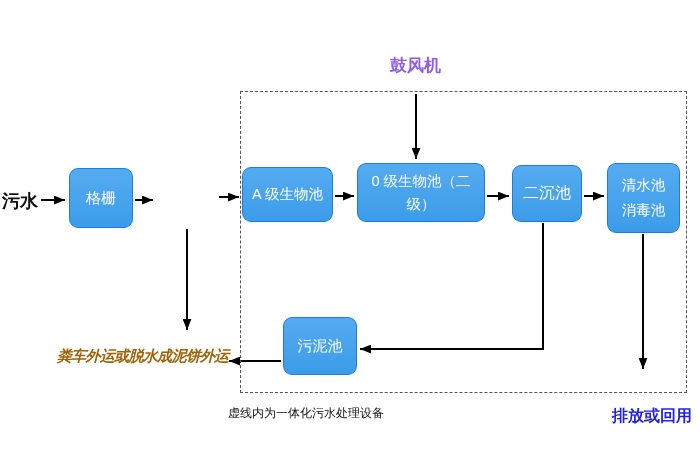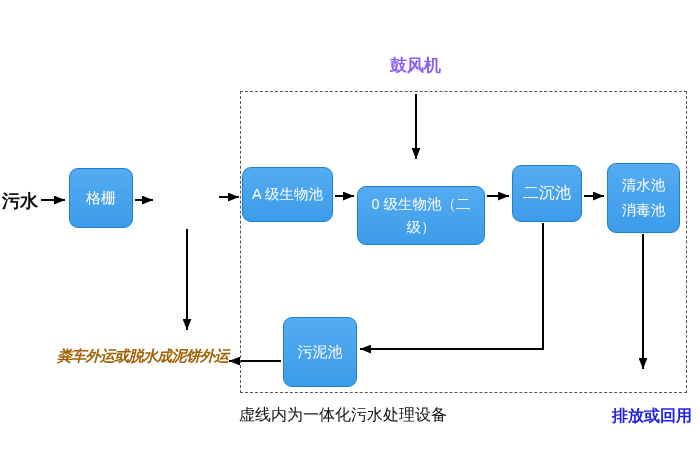--- a/index.html
+++ b/index.html
@@ -15,30 +15,30 @@
   .node{
     position:absolute;display:flex;flex-direction:column;align-items:center;justify-content:center;
     background:linear-gradient(#55abf1,#3c9ce9);
     border:1.5px solid #1d7fd4;border-radius:9px;
     color:#ffffff;font-size:14.5px;text-align:center;line-height:1.55;
     box-sizing:border-box;
   }
   .node-grid{left:69px;top:168px;width:64px;height:60px;font-size:15px;}
   .node-regulating{left:156px;top:168px;width:61px;height:59px;}
   .node-a-bio{left:242px;top:167px;width:91px;height:55px;}
-  .node-o-bio{left:357px;top:163px;width:128px;height:59px;margin-top:23px;}
+  .node-o-bio{left:357px;top:163px;width:128px;height:59px;}
   .node-secondary-sed{left:512px;top:165px;width:70px;height:57px;font-size:16px;}
   .node-clear-water{left:607px;top:163px;width:73px;height:70px;font-size:14.5px;line-height:1.75;}
-  .node-sludge{left:283px;top:317px;width:74px;height:70px;font-size:15px;}
+  .node-sludge{left:283px;top:317px;width:74px;height:58px;font-size:15px;}
   .lbl{position:absolute;white-space:nowrap;}
   .lbl-sewage{left:2px;top:189px;font-size:18px;font-weight:bold;color:#111;}
   .lbl-blower{left:390px;top:54px;font-size:17px;font-weight:bold;color:#8b5cf6;}
   .lbl-sludge-out{left:57px;top:347px;font-size:15px;font-weight:bold;color:#a16207;letter-spacing:-0.7px;font-style:italic;}
   .lbl-discharge{left:612px;top:406px;font-size:16px;font-weight:bold;color:#2222e6;}
-  .lbl-caption{left:239px;top:405px;font-size:16px;color:#111;}
+  .lbl-caption{left:228px;top:405px;font-size:12px;color:#111;}
 </style>
 </head>
 <body>
 
 <div id="stage">
 
   <svg id="wires" width="700" height="450" viewBox="0 0 700 450" xmlns="http://www.w3.org/2000/svg">
     <defs>
       <marker id="ah" viewBox="0 0 10 8" refX="10" refY="4" markerWidth="11" markerHeight="9" markerUnits="userSpaceOnUse" orient="auto">
         <path d="M0,0 L10,4 L0,8 Z" fill="#000"></path>

